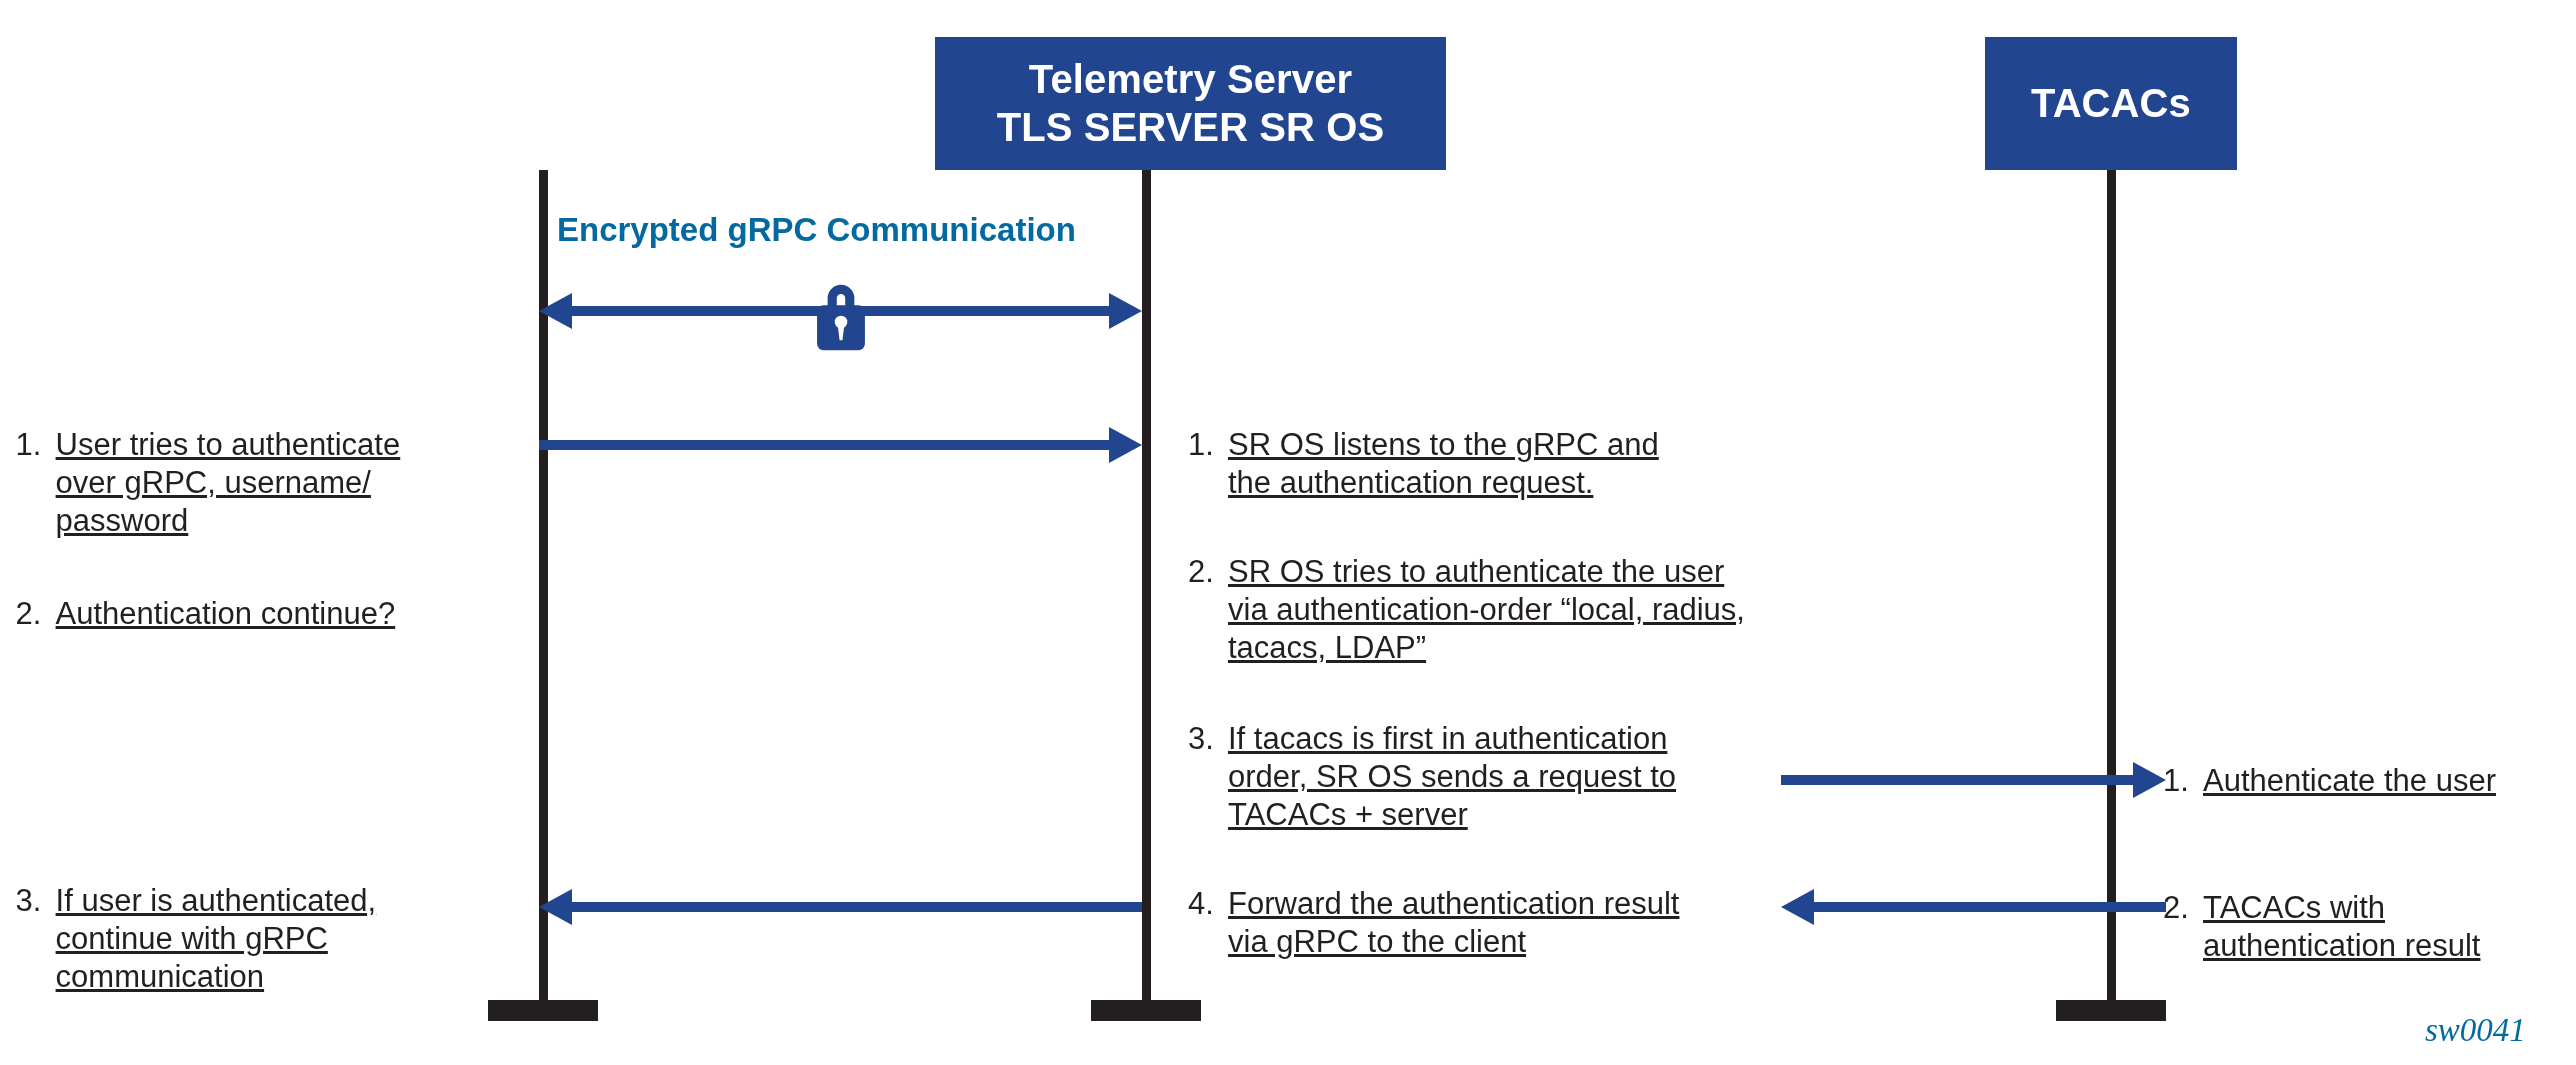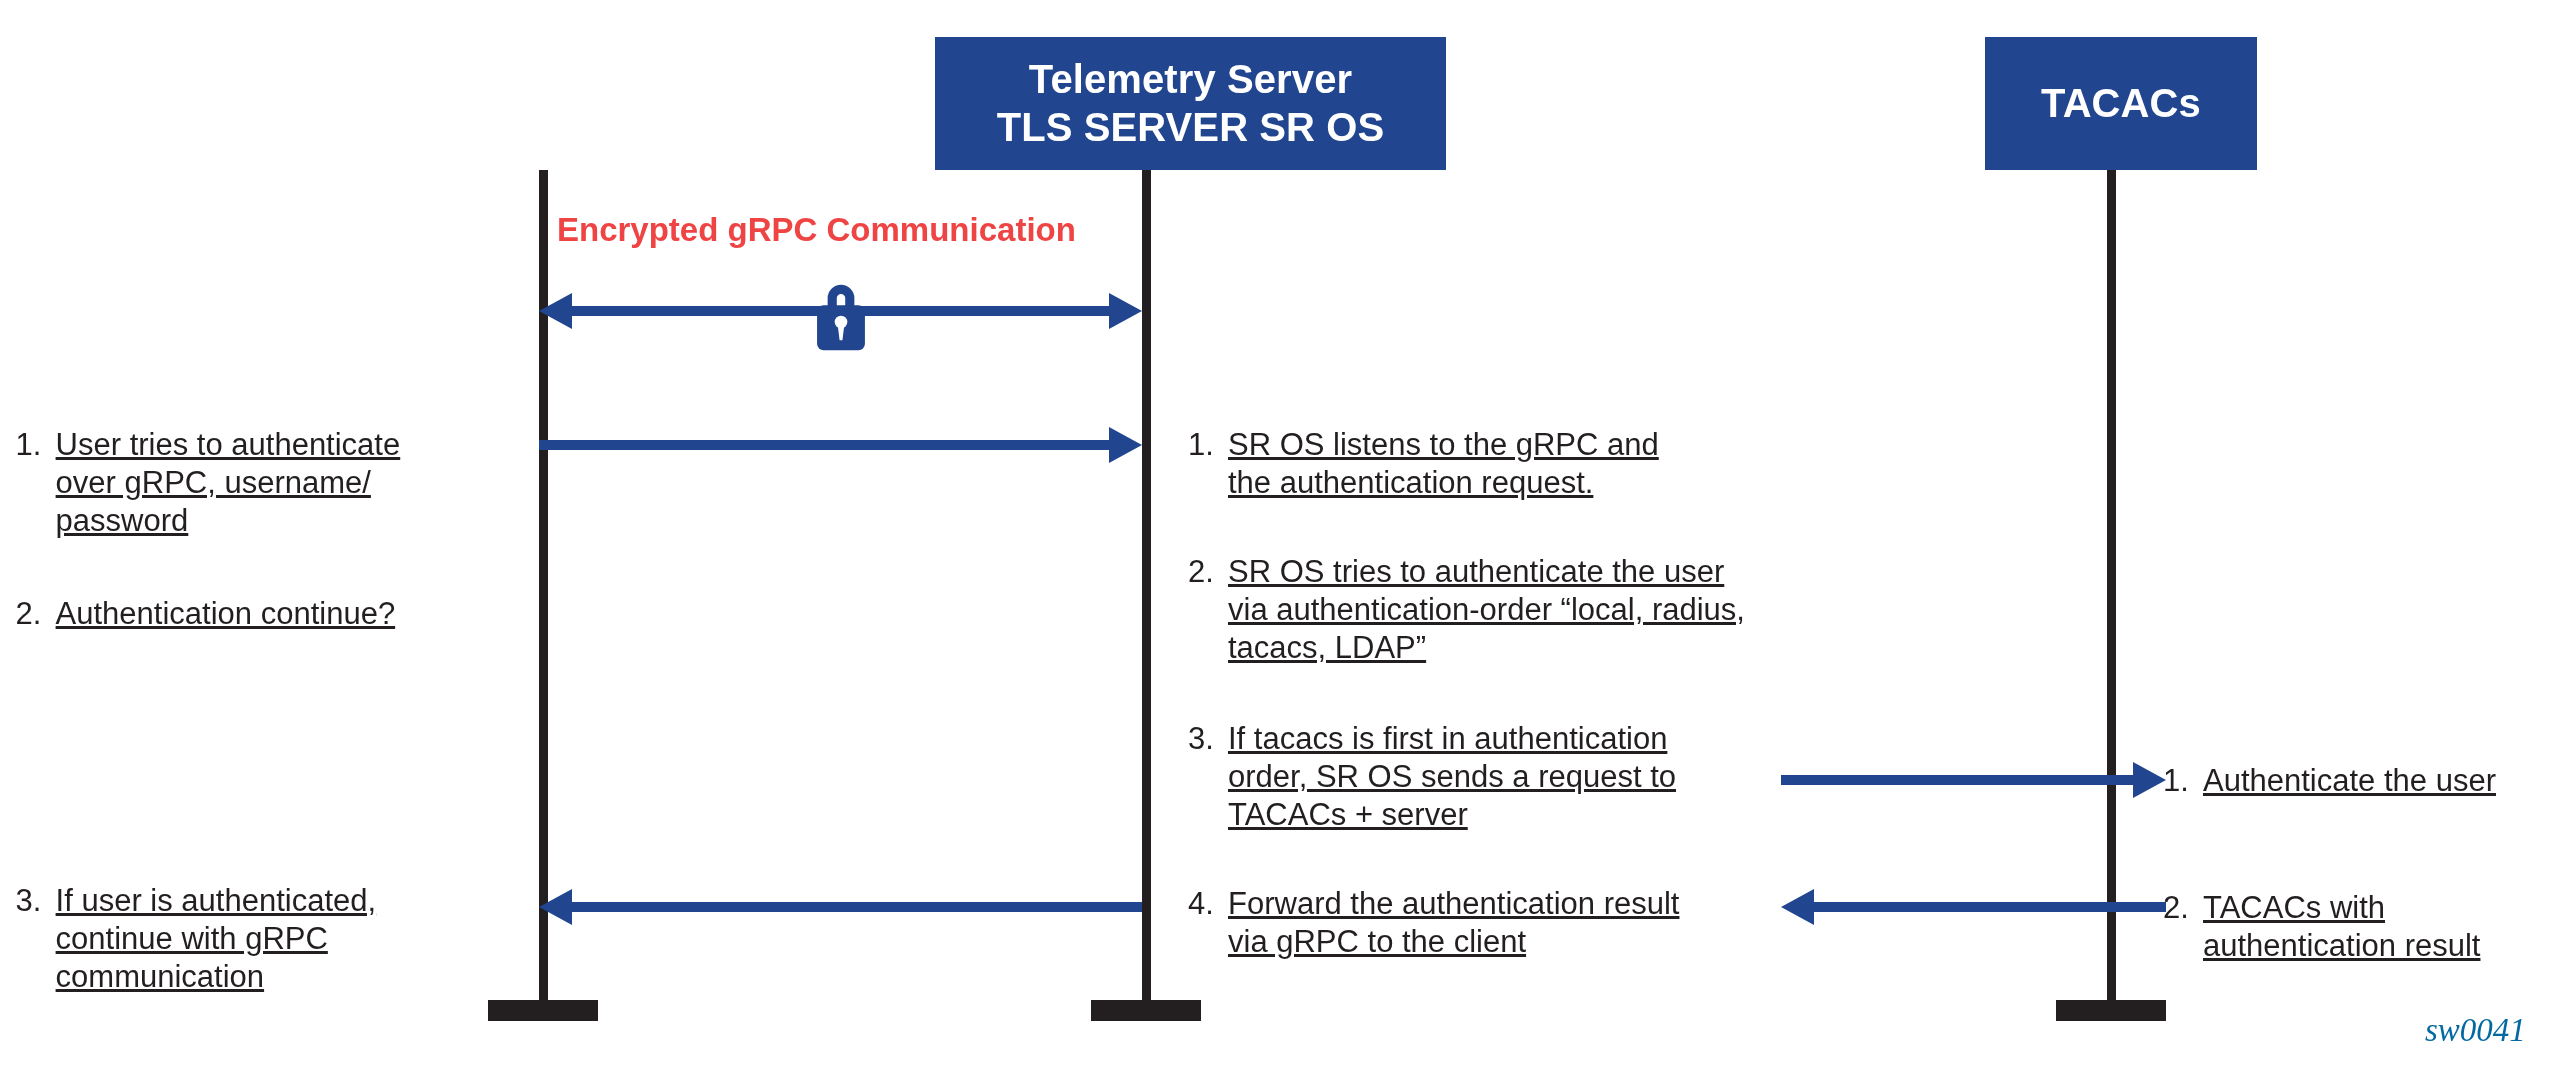--- a/index.html
+++ b/index.html
@@ -35,21 +35,21 @@
     display: flex;
     flex-direction: column;
     align-items: center;
     justify-content: center;
     letter-spacing: 0.1px;
   }
   .actor-box .ln { display: block; white-space: nowrap; }
 
   #actor-device     { left: 402px;  top: 37px;  width: 283px; height: 133px; }
   #actor-telemetry  { left: 915px; top: 37px;  width: 511px; height: 133px; margin-left: 20px; }
-  #actor-tacacs     { left: 1985px; top: 37px;  width: 272px; height: 133px; }
+  #actor-tacacs     { left: 1985px; top: 37px;  width: 252px; height: 133px; }
 
   
   .lifeline {
     position: absolute;
     width: 8.5px;
     background: #231f20;
   }
   #lifeline-device    { left: 539px;  top: 170px; height: 838px; }
   #lifeline-telemetry { left: 1142px; top: 170px; height: 838px; }
   #lifeline-tacacs    { left: 2107px; top: 170px; height: 838px; }
@@ -114,21 +114,21 @@
     top: 277px;
     width: 74px;
     height: 76px;
   }
 
   
   .label {
     position: absolute;
     font-size: 31px;
     line-height: 1.22;
-    color: #ef4444;
+    color: #0369a1;
     white-space: pre-line;
   }
   .label.bold {
     font-weight: bold;
     font-size: 33px;
   }
   .list-item {
     position: absolute;
     font-size: 31px;
     line-height: 1.22;

